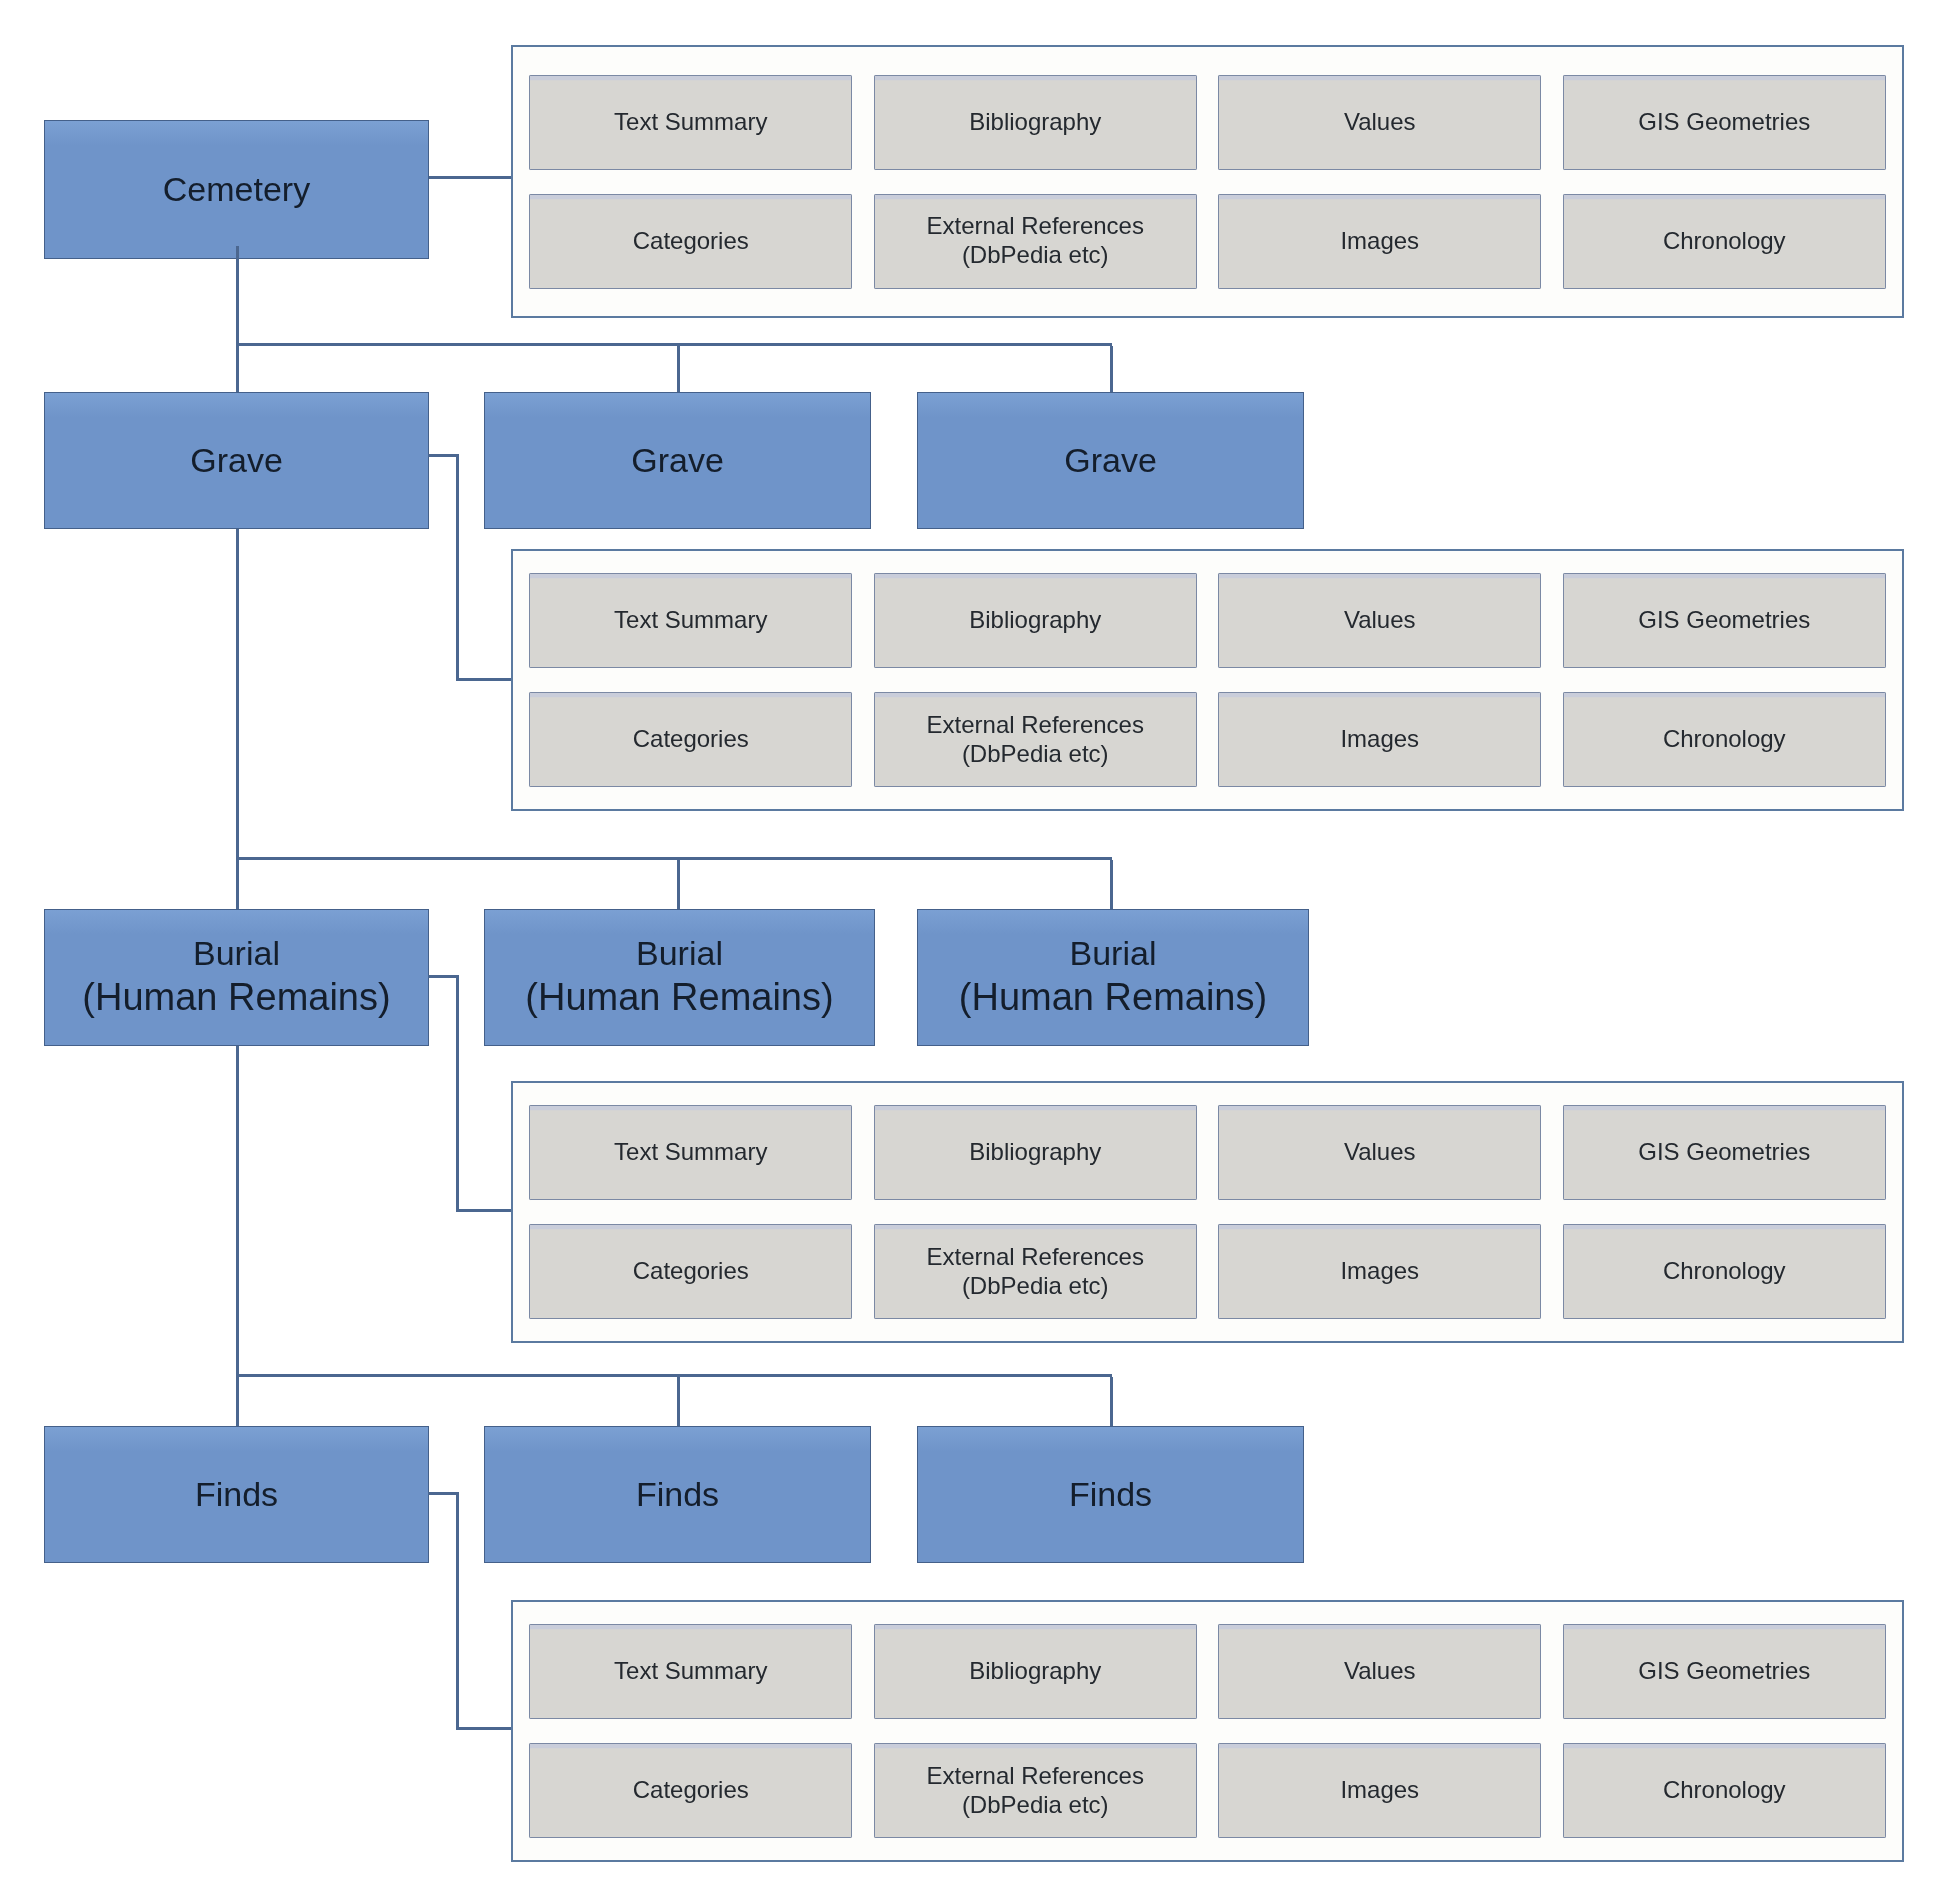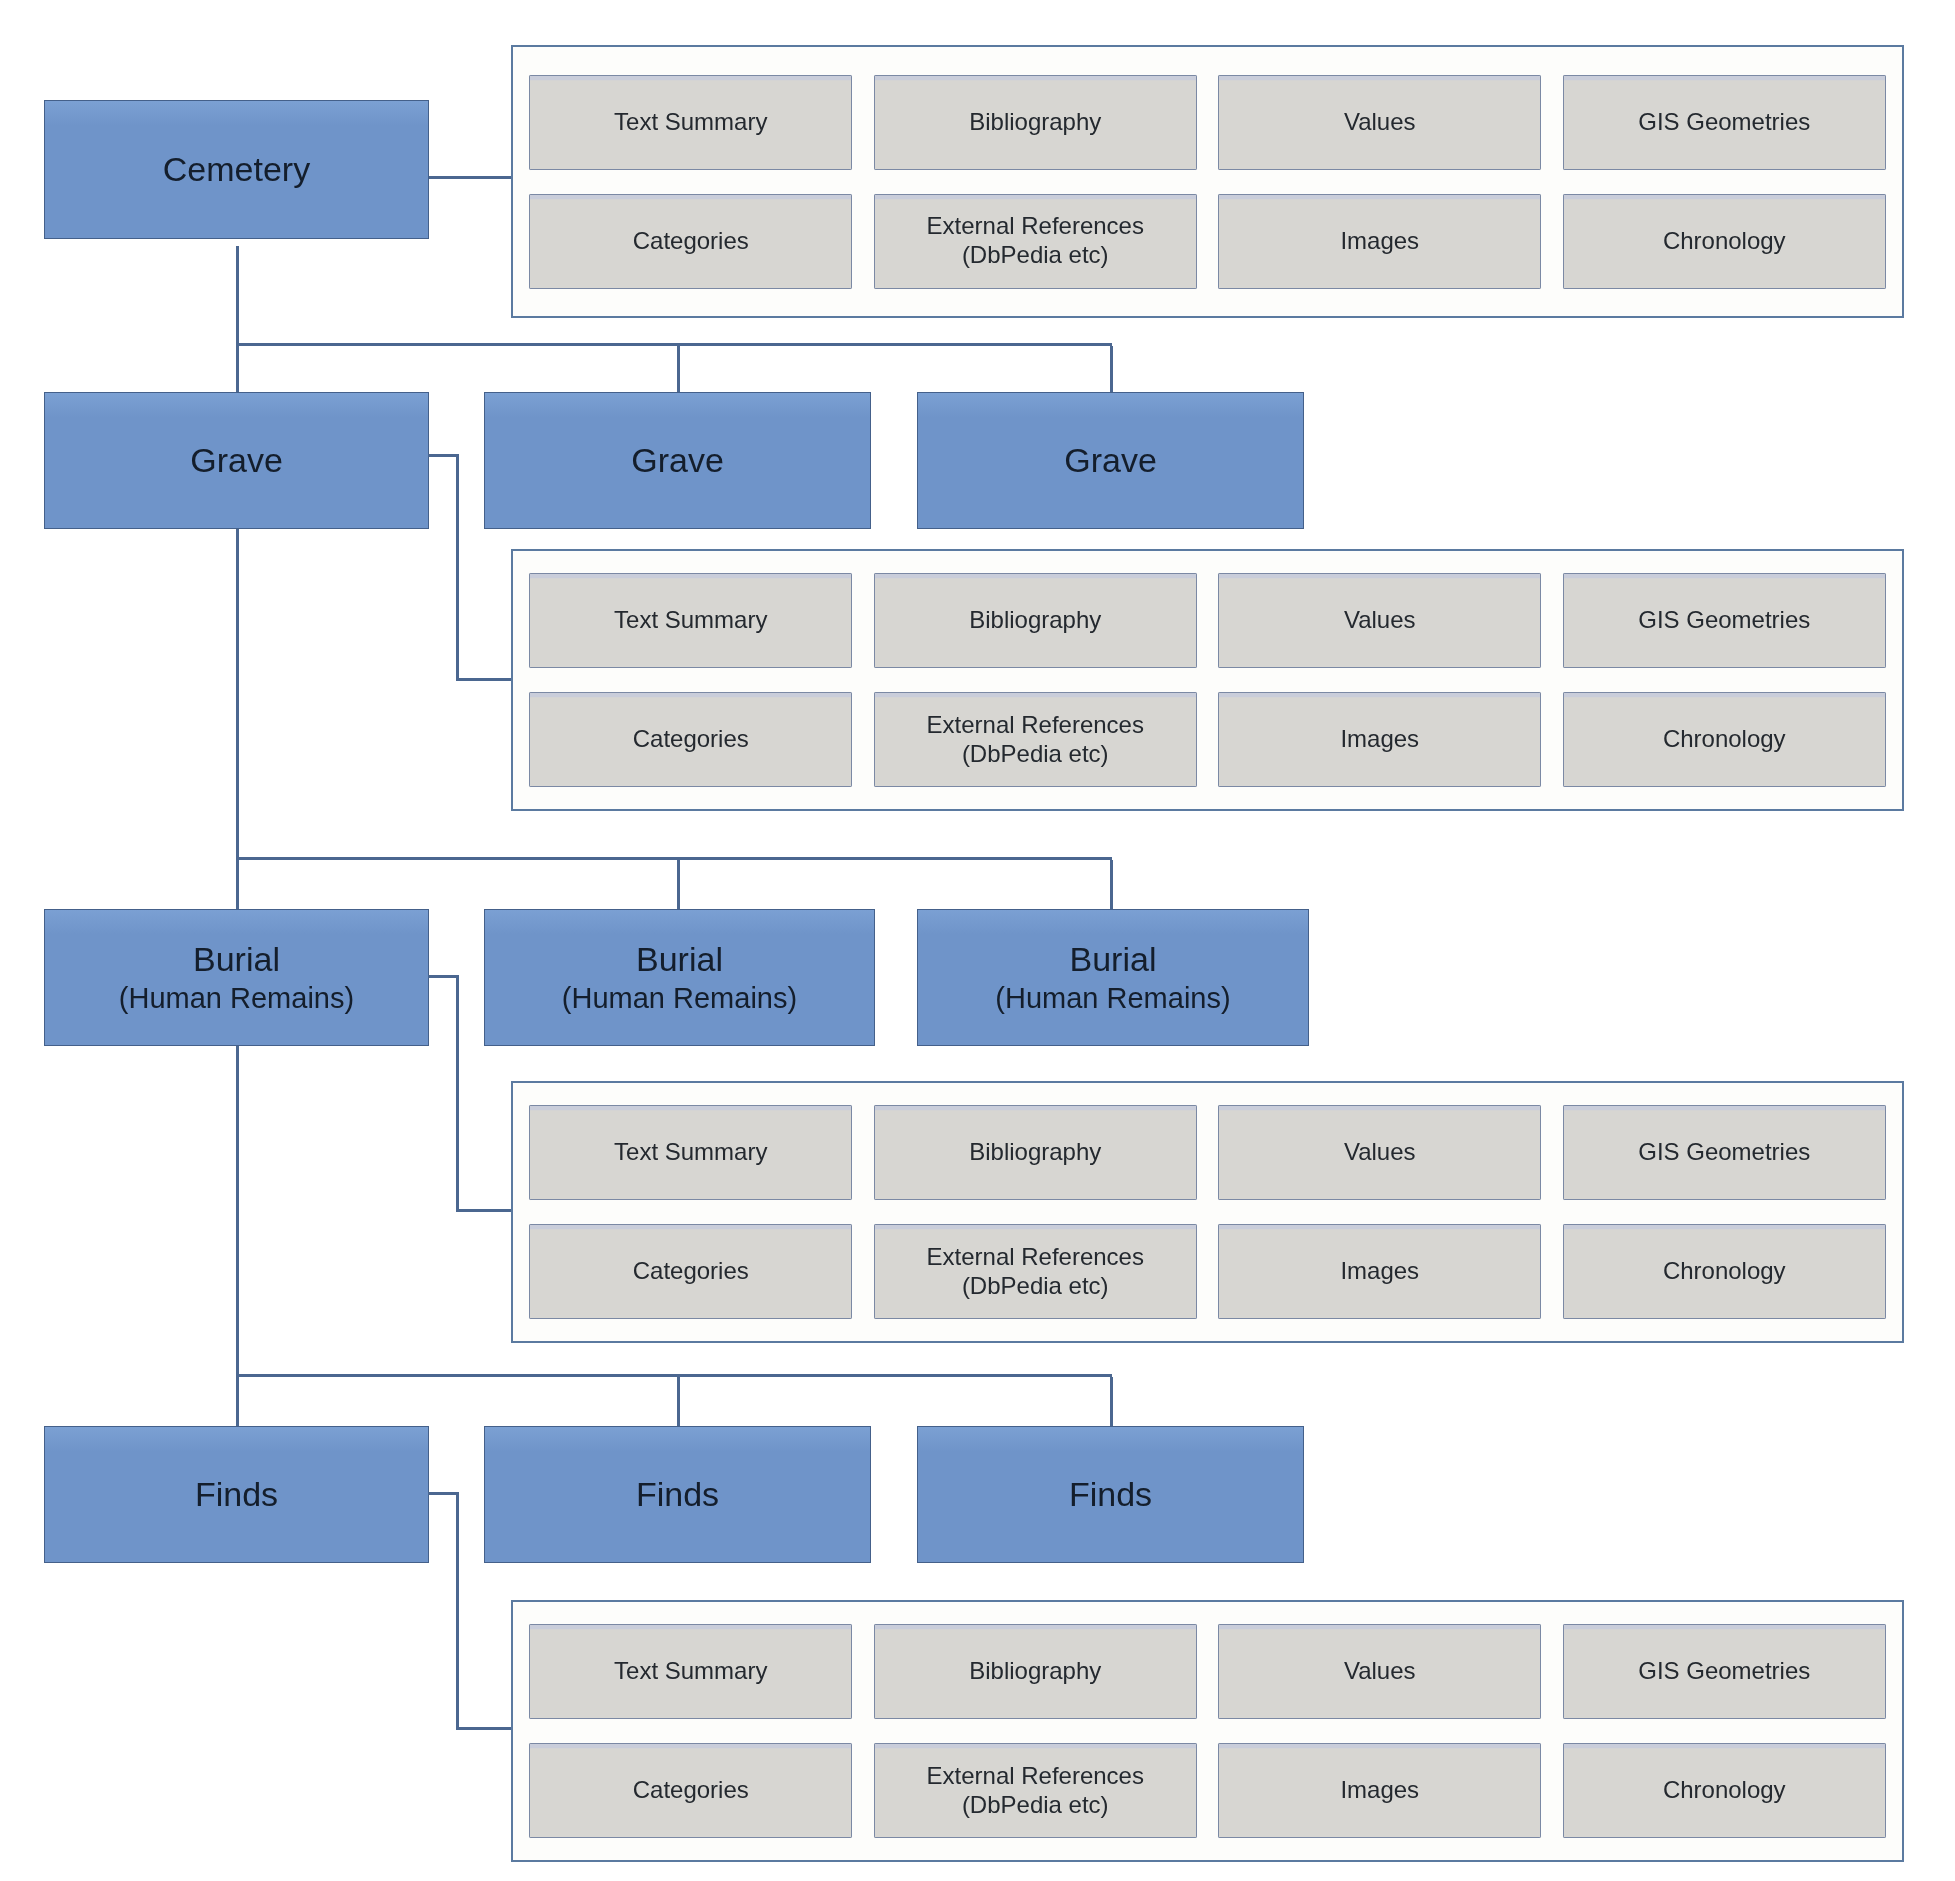--- a/index.html
+++ b/index.html
@@ -28,21 +28,21 @@
   .node{
     position:absolute;
     display:flex;flex-direction:column;align-items:center;justify-content:center;
     background:linear-gradient(180deg,var(--node-fill-top) 0%,var(--node-fill) 18%,var(--node-fill) 100%);
     border:1.6px solid var(--node-border);
     box-sizing:border-box;
     color:var(--node-text);
     text-align:center;
   }
   .node .label{font-size:34px;line-height:1.2;}
-  .node .sub{font-size:29px;line-height:1.25;}
+  .node .sub{font-size:38px;line-height:1.25;}
   .node .sub:empty{display:none;}
 
   .panel{
     position:absolute;
     background:var(--panel-fill);
     border:2.2px solid var(--panel-border);
     box-sizing:border-box;
     display:grid;
     grid-template-columns:repeat(4,323px);
     grid-auto-rows:95px;
@@ -62,21 +62,21 @@
     padding:0 20px;
     border-radius:1.1px;
   }
   .line{position:absolute;background:var(--connector);}
 </style>
 </head>
 <body>
 
 <div class="diagram">
 
-  <div class="node" style="left:44px;top:100px;width:385px;height:139px">
+  <div class="node" style="left:44px;top:120px;width:385px;height:139px">
     <span class="label">Cemetery</span>
 
   </div>
 
   <div class="line" style="left:429px;top:176px;width:82px;height:2.7px"></div>
 
   <div class="panel" style="left:511px;top:45px;width:1393px;height:273px">
     <div class="cell">Text Summary</div>
     <div class="cell">Bibliography</div>
     <div class="cell">Values</div>

